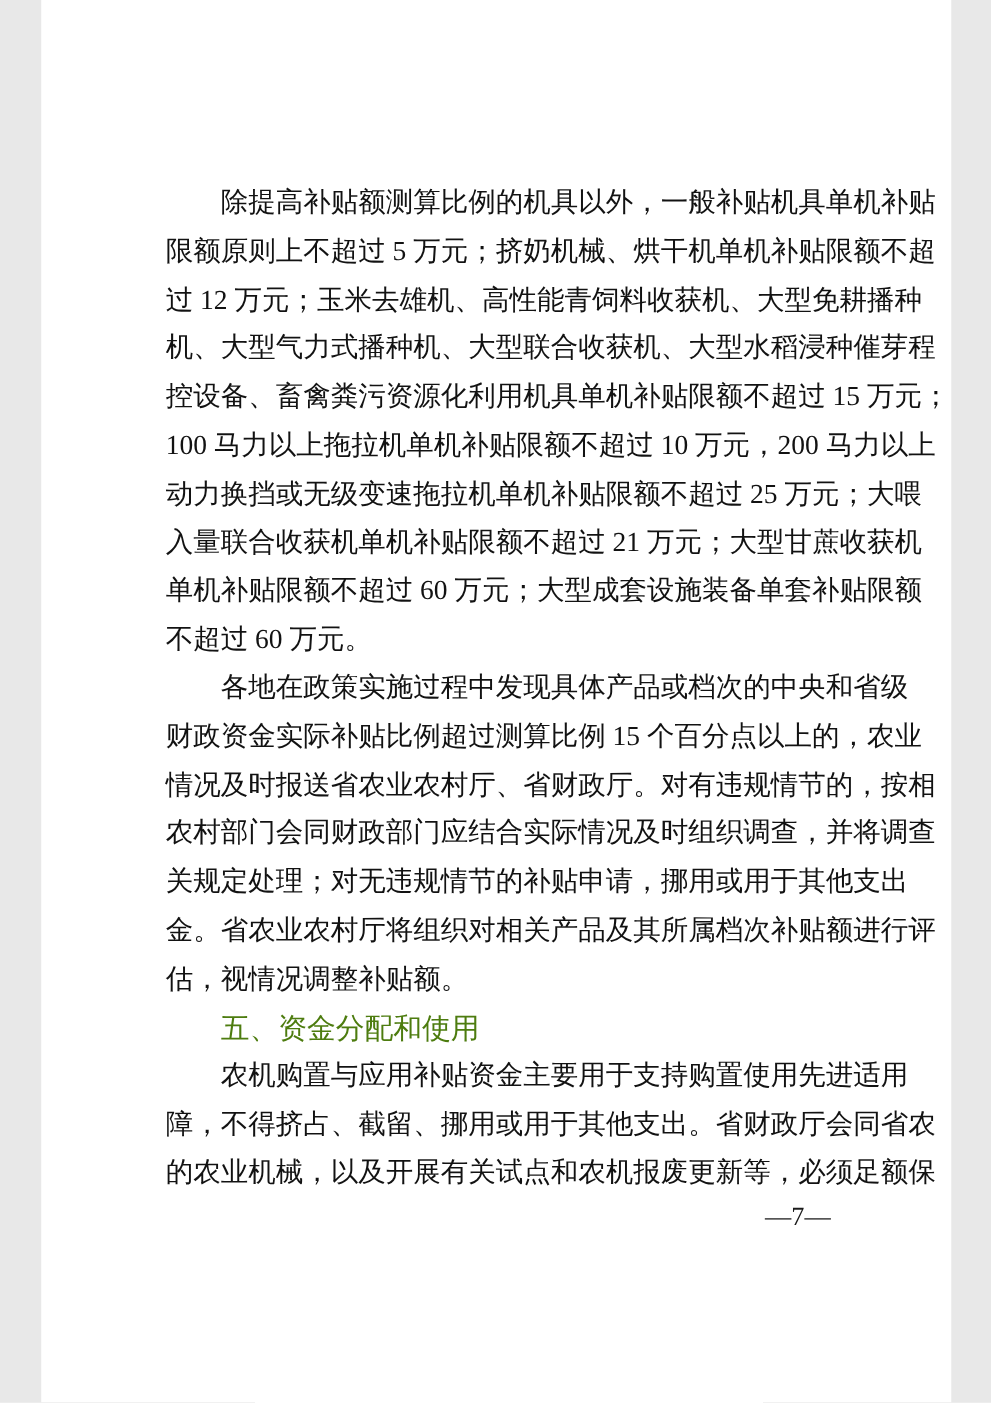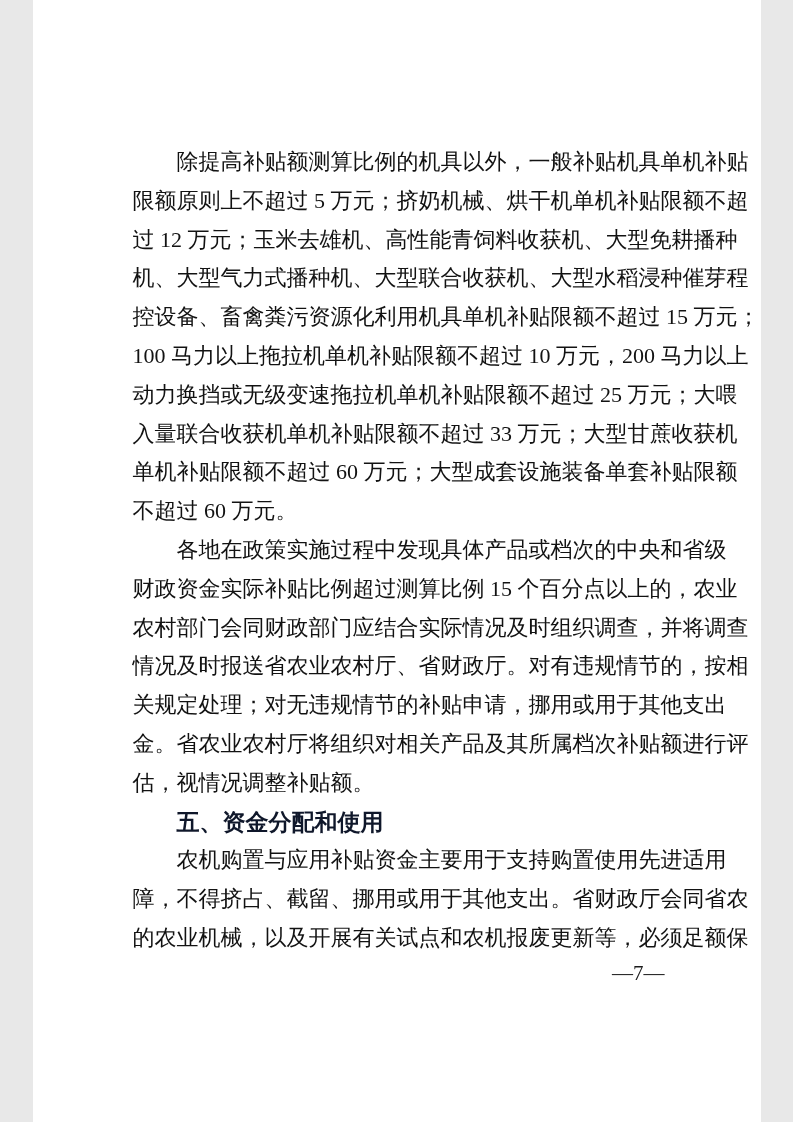--- a/index.html
+++ b/index.html
@@ -35,23 +35,23 @@
     text-align: right;
   }
   .line.indent {
     padding-left: 44px;
   }
   .heading {
     height: 38.8px;
     line-height: 38.8px;
     padding-left: 44px;
     font-family: "Liberation Sans", "DejaVu Sans", sans-serif;
-    font-weight: bold;
+    font-weight: normal;
     font-size: 23px;
-    color: #0f172a;
+    color: #4d7c0f;
   }
   .page-number {
     height: 30px;
     line-height: 30px;
     font-size: 21px;
     text-align: right;
     color: #1a1a1a;
     font-family: "Liberation Serif", "DejaVu Serif", serif;
   }
 </style>
@@ -61,30 +61,30 @@
 <div class="page">
 
   <div>
     <div class="line indent justify">除提高补贴额测算比例的机具以外，一般补贴机具单机补贴</div>
     <div class="line justify">限额原则上不超过 5 万元；挤奶机械、烘干机单机补贴限额不超</div>
     <div class="line justify">过 12 万元；玉米去雄机、高性能青饲料收获机、大型免耕播种</div>
     <div class="line justify">机、大型气力式播种机、大型联合收获机、大型水稻浸种催芽程</div>
     <div class="line justify">控设备、畜禽粪污资源化利用机具单机补贴限额不超过 15 万元；</div>
     <div class="line justify">100 马力以上拖拉机单机补贴限额不超过 10 万元，200 马力以上</div>
     <div class="line justify">动力换挡或无级变速拖拉机单机补贴限额不超过 25 万元；大喂</div>
-    <div class="line justify">入量联合收获机单机补贴限额不超过 33 万元；大型甘蔗收获机</div>
+    <div class="line justify">入量联合收获机单机补贴限额不超过 21 万元；大型甘蔗收获机</div>
     <div class="line justify">单机补贴限额不超过 60 万元；大型成套设施装备单套补贴限额</div>
     <div class="line para-end">不超过 60 万元。</div>
   </div>
 
   <div>
     <div class="line indent justify">各地在政策实施过程中发现具体产品或档次的中央和省级</div>
     <div class="line justify">财政资金实际补贴比例超过测算比例 15 个百分点以上的，农业</div>
+    <div class="line justify">情况及时报送省农业农村厅、省财政厅。对有违规情节的，按相</div>
     <div class="line justify">农村部门会同财政部门应结合实际情况及时组织调查，并将调查</div>
-    <div class="line justify">情况及时报送省农业农村厅、省财政厅。对有违规情节的，按相</div>
     <div class="line justify">关规定处理；对无违规情节的补贴申请，挪用或用于其他支出</div>
     <div class="line justify">金。省农业农村厅将组织对相关产品及其所属档次补贴额进行评</div>
     <div class="line para-end">估，视情况调整补贴额。</div>
   </div>
 
   <div class="heading">五、资金分配和使用</div>
 
   <div>
     <div class="line indent justify">农机购置与应用补贴资金主要用于支持购置使用先进适用</div>
     <div class="line justify">障，不得挤占、截留、挪用或用于其他支出。省财政厅会同省农</div>

